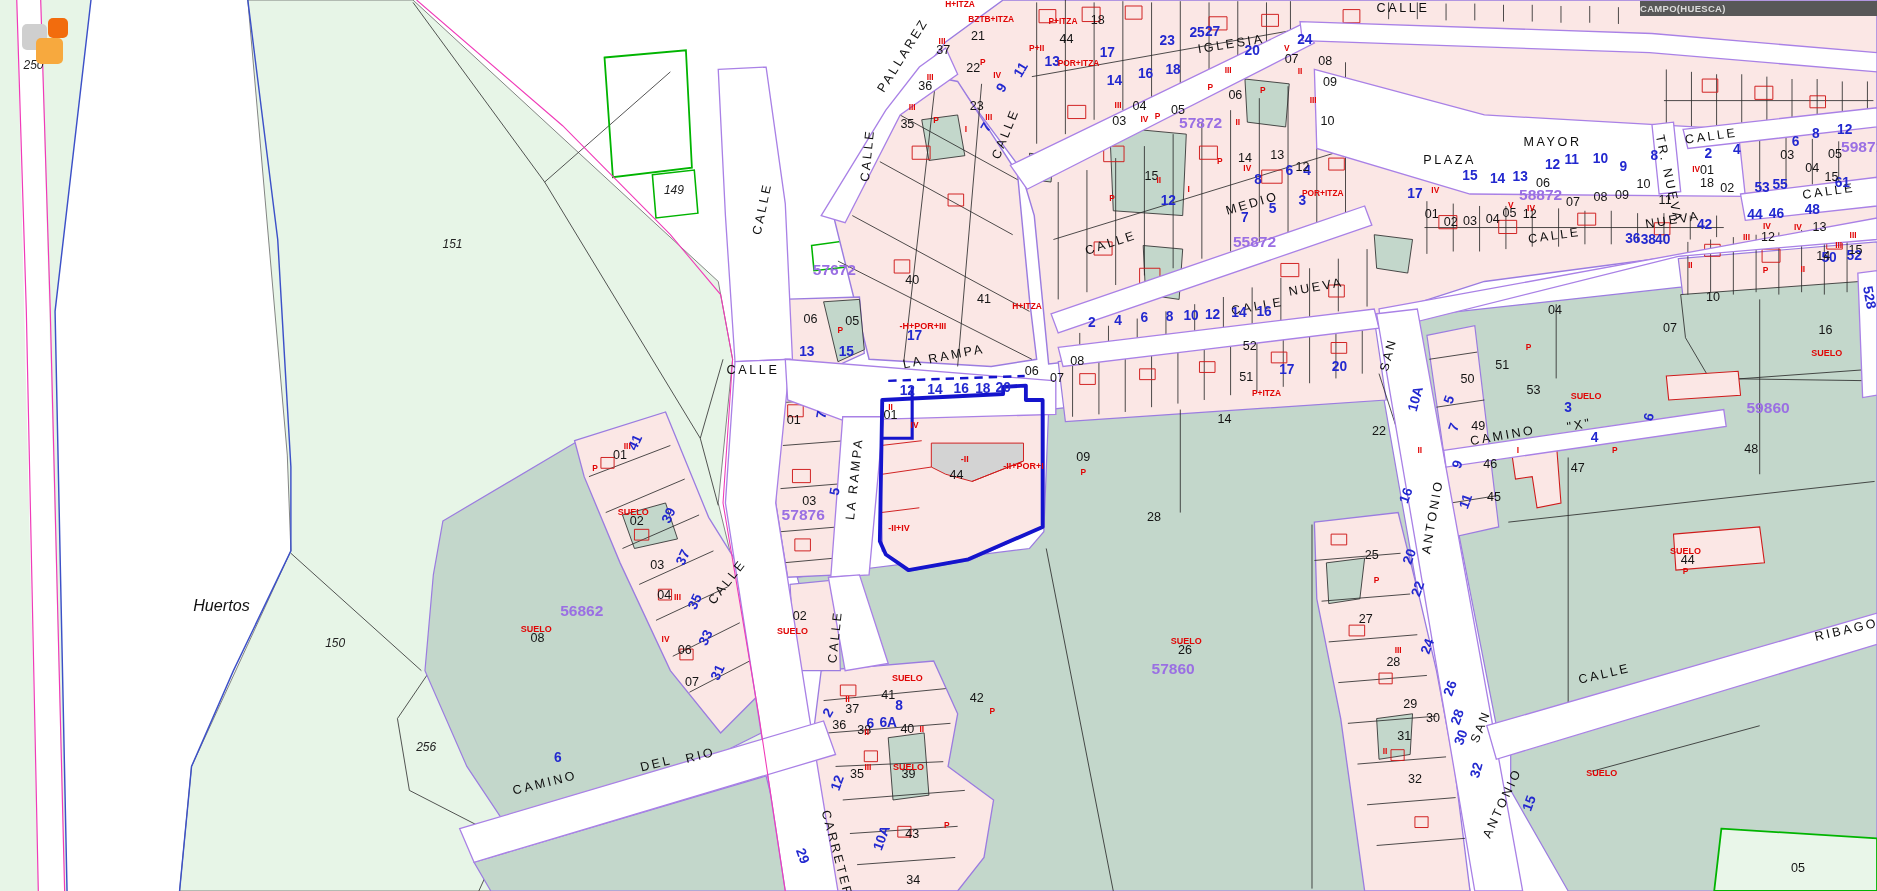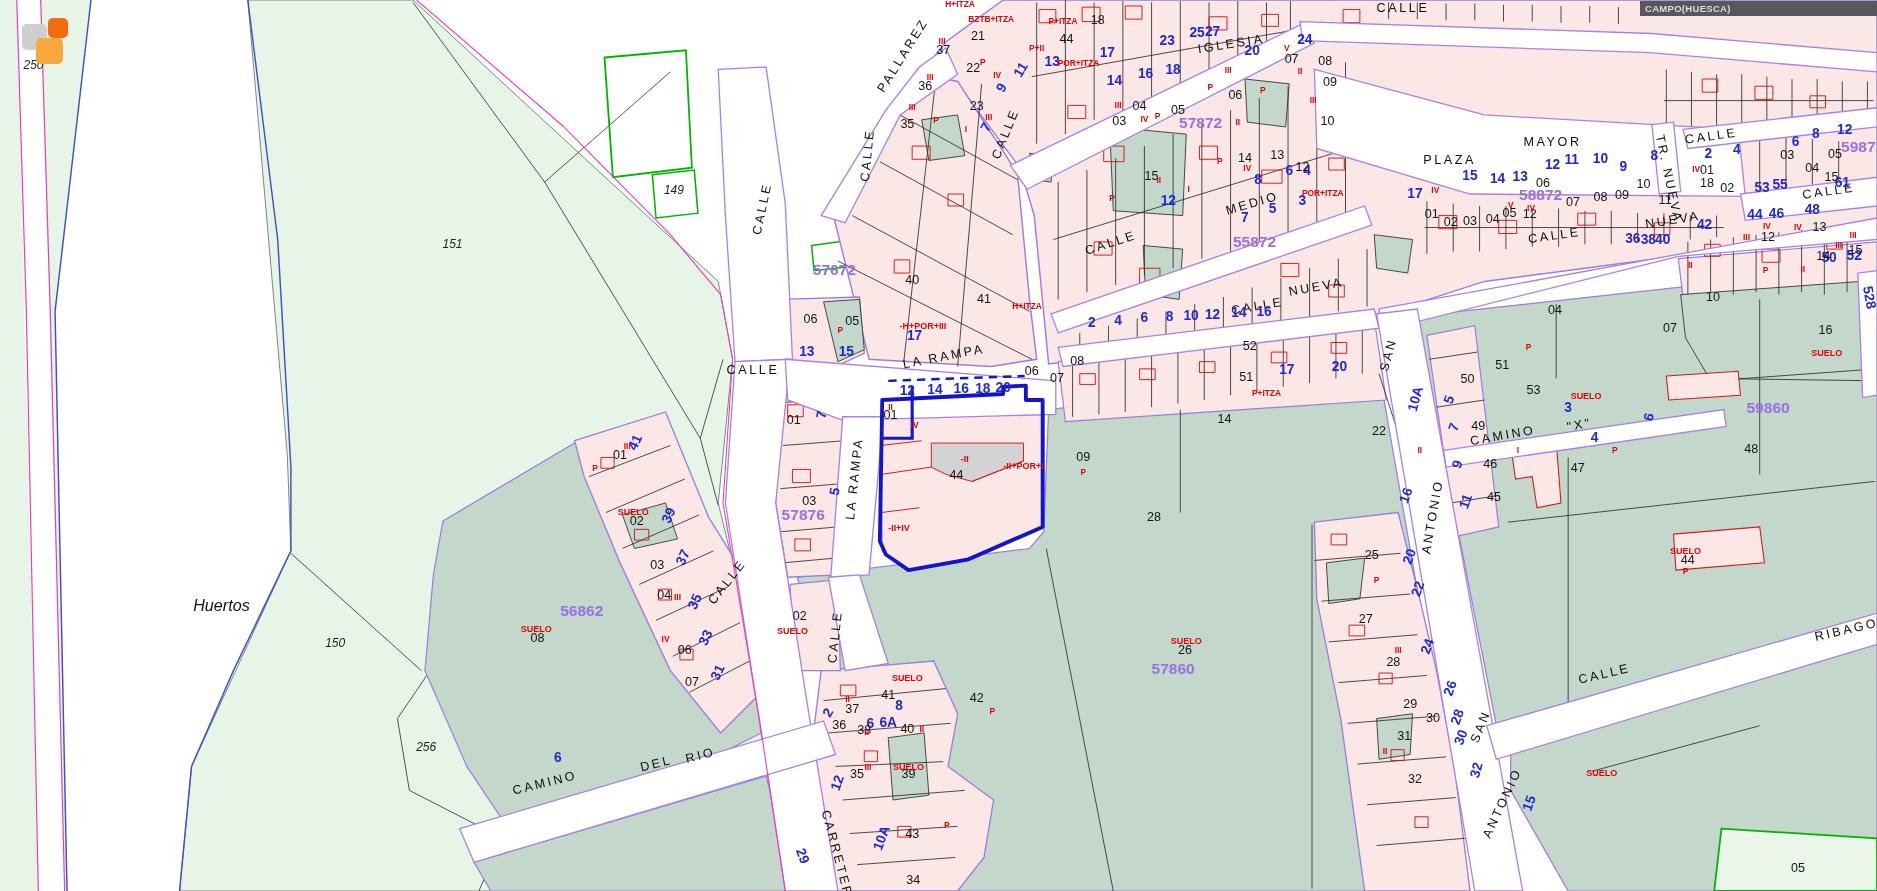--- a/index.html
+++ b/index.html
@@ -11,21 +11,21 @@
   .st{font-size:10.5px;fill:#0e0e0e;letter-spacing:2.2px;}
   .b {font-size:11.5px;font-weight:bold;fill:#2228cf;}
   .k {font-size:10.5px;fill:#141414;}
   .pu{font-size:13px;font-weight:bold;fill:#9a6fe3;}
   .r {font-size:7px;font-weight:bold;fill:#e00505;}
   .rl{font-size:7.5px;font-weight:bold;fill:#e00505;}
   .ru{font-size:10px;font-style:italic;fill:#222;}
   .hu{font-size:13.5px;font-style:italic;fill:#111;}
   
   #region-tag{position:absolute;top:1px;right:0;width:237px;height:15px;background:#585858;
-              color:#dcdcdc;font-size:9.5px;font-weight:bold;line-height:15px;padding-left:5px;
+              color:#dcdcdc;font-size:9.5px;font-weight:bold;line-height:15px;
               box-sizing:border-box;letter-spacing:.3px;}
   .tile{position:absolute;border-radius:5px;}
   #tile-gray {left:22px;top:24px;width:25px;height:26px;background:#cfcfcf;}
   #tile-orange{left:48px;top:18px;width:20px;height:20px;background:#f26c0d;}
   #tile-amber{left:36px;top:38px;width:27px;height:26px;background:#f7a93e;}
 </style>
 </head>
 <body>
 
 <div id="viewport">

